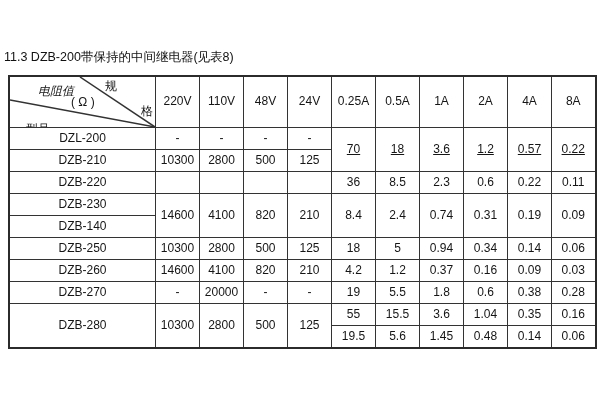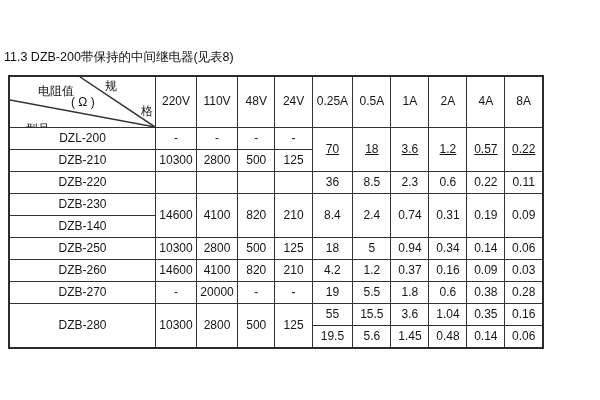--- a/index.html
+++ b/index.html
@@ -1,37 +1,37 @@
 <!DOCTYPE html>
 <html><head>
 <meta charset="utf-8">
 <style>
   html,body{margin:0;padding:0;background:#fff;}
   .canvas{
-    position:relative;width:544px;height:400px;background:#ffffff;
+    position:relative;width:600px;height:400px;background:#ffffff;
     font-family:"Liberation Sans","DejaVu Sans",sans-serif;color:#1a1a1a;overflow:hidden;
   }
   .title{position:absolute;left:4px;top:49px;font-size:12.5px;letter-spacing:0;color:#111;}
   table.spec{
     position:absolute;left:8px;top:75px;border-collapse:collapse;table-layout:fixed;
     border:2px solid #2b2b2b;
   }
   table.spec td{
     border:1.5px solid #333;text-align:center;vertical-align:middle;
     font-size:12px;color:#151515;padding:0;height:21px;line-height:1.1;
     overflow:hidden;white-space:nowrap;
   }
   tr.hdr td{height:47px;}
   td.corner{position:relative;padding:0;}
   .corner-box{position:relative;width:145px;height:50px;}
   .corner-box svg{position:absolute;left:0;top:0;width:100%;height:100%;}
   .corner-box .lbl{position:absolute;font-size:12px;color:#151515;white-space:nowrap;}
   .lbl-spec1{left:95px;top:3px;}
   .lbl-spec2{left:131px;top:28px;}
-  .lbl-res{left:28px;top:8px;}
+  .lbl-res{left:28px;top:8px;font-style:italic;}
   .lbl-ohm{left:61px;top:19px;}
   .lbl-model{left:4px;top:46px;margin-left:12px;}
   td.vbot{vertical-align:bottom;padding-bottom:4px;text-decoration:underline;}
   td.vtop{vertical-align:top;padding-top:4px;}
 </style>
 </head>
 <body>
 
 <div class="canvas">
   <div class="title">11.3 DZB-200带保持的中间继电器(见表8)</div>

